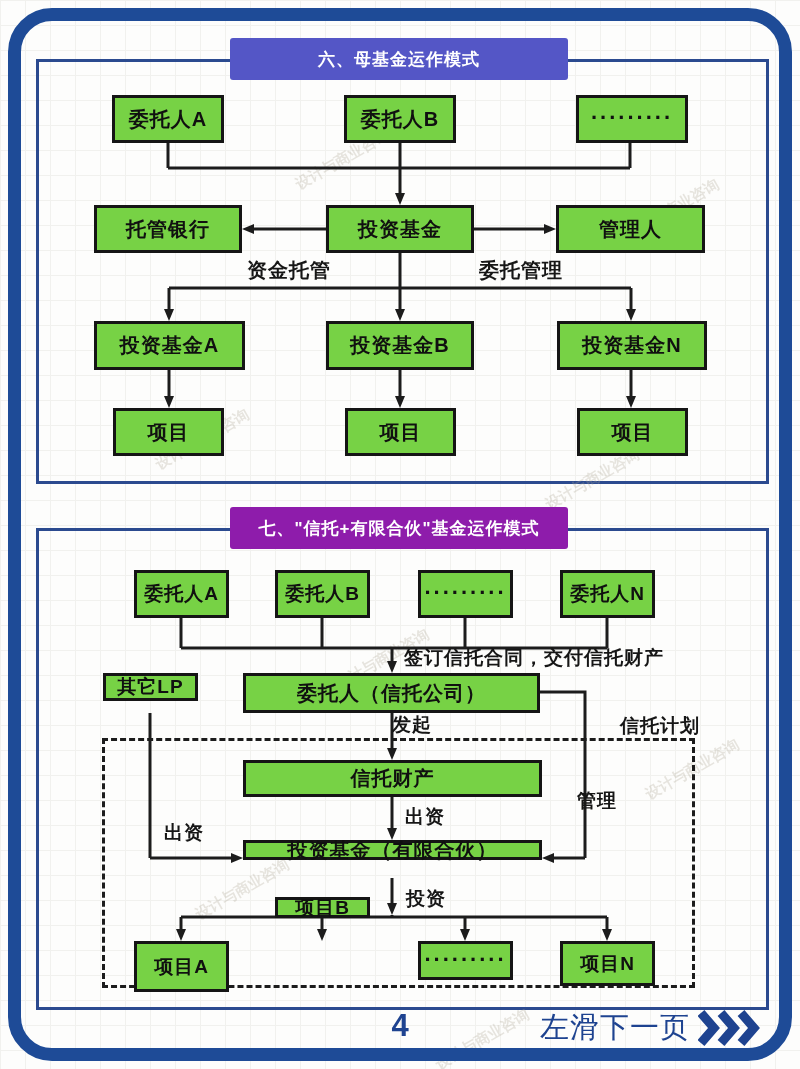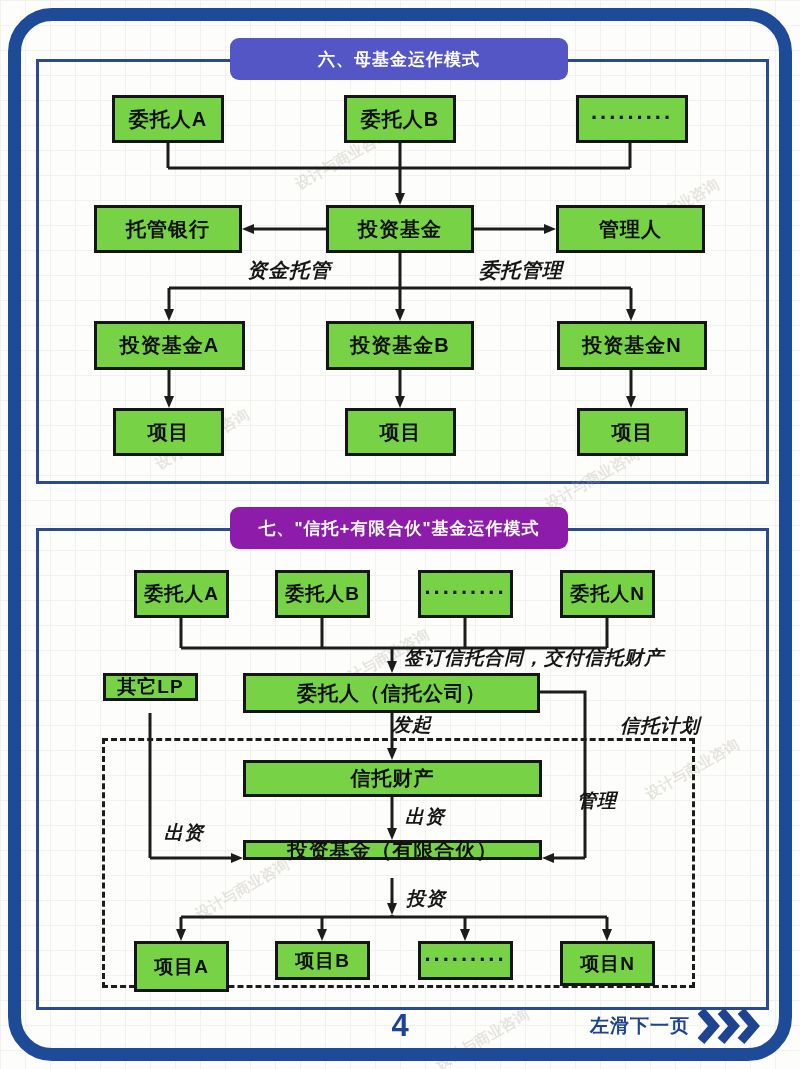--- a/index.html
+++ b/index.html
@@ -15,56 +15,56 @@
   .frame{
     position:absolute;inset:8px;border:13px solid #1e4b97;border-radius:44px;
     pointer-events:none;z-index:40;
   }
   .panel{
     position:absolute;border:3px solid #2b4a8f;background:transparent;z-index:1;
   }
   .panel1{left:36px;top:59px;width:727px;height:419px;}
   .panel2{left:36px;top:528px;width:727px;height:476px;}
   .banner{
-    position:absolute;left:230px;width:338px;height:42px;border-radius:9px;
+    position:absolute;left:230px;width:338px;height:42px;border-radius:3px;
     display:flex;align-items:center;justify-content:center;
     color:#ffffff;font-weight:bold;font-size:17px;letter-spacing:1px;z-index:6;
   }
   .banner1{top:38px;background:#5456c6;}
   .banner2{top:507px;background:#8e1cab;}
   .wires{position:absolute;left:0;top:0;z-index:3;}
   .node{
     position:absolute;background:#77d245;border:3px solid #151515;
     display:flex;align-items:center;justify-content:center;
     font-weight:bold;color:#101010;font-size:20px;letter-spacing:1px;
     box-sizing:border-box;z-index:5;white-space:nowrap;
   }
   .node.small{font-size:19px;}
   .node.dots{font-size:22px;font-weight:900;letter-spacing:3px;}
   .node.dots span{position:relative;top:-7px;}
   .lbl{
     position:absolute;transform:translate(-50%,-50%);
     font-weight:bold;color:#161616;font-size:20px;letter-spacing:1px;
-    white-space:nowrap;z-index:6;font-style:italic;
+    white-space:nowrap;z-index:6;
   }
   .lbl.start{transform:translate(0,-50%);font-size:19px;}
   .lbl.md{font-size:19px;}
   .dashed{
     position:absolute;left:102px;top:738px;width:593px;height:250px;
     border:3px dashed #1c1c1c;box-sizing:border-box;z-index:2;
   }
   .footer-page{
     position:absolute;left:368px;top:1008px;width:64px;text-align:center;
     font-size:31px;font-weight:bold;color:#1e4390;z-index:45;
   }
   .footer-next{
     position:absolute;right:40px;top:1008px;display:flex;align-items:center;gap:8px;
     color:#1e4390;z-index:45;cursor:pointer;
   }
-  .footer-next .txt{font-size:19px;font-weight:bold;letter-spacing:1px;}
+  .footer-next .txt{font-size:29px;font-weight:normal;letter-spacing:1px;}
   .wm{
     position:absolute;transform:rotate(-30deg);font-size:15px;font-weight:bold;
     color:#ada593;opacity:.28;z-index:2;white-space:nowrap;pointer-events:none;
   }
 </style>
 </head>
 <body>
 
 <div class="page">
 
@@ -161,21 +161,21 @@
   <div class="node" style="left:243px;top:760px;width:299px;height:37px">信托财产</div>
 
   <div class="lbl md" style="left:425px;top:817px">出资</div>
   <div class="lbl md" style="left:184px;top:833px">出资</div>
 
   <div class="node" style="left:243px;top:840px;width:299px;height:20px">投资基金（有限合伙）</div>
 
   <div class="lbl md" style="left:426px;top:899px">投资</div>
 
   <div class="node small" style="left:134px;top:941px;width:95px;height:51px">项目A</div>
-  <div class="node small" style="left:275px;top:941px;width:95px;height:39px">项目B</div>
+  <div class="node small" style="left:275px;top:897px;width:95px;height:21px">项目B</div>
   <div class="node dots" style="left:418px;top:941px;width:95px;height:39px">
       <span>.........</span>
     </div>
   <div class="node small" style="left:560px;top:941px;width:95px;height:45px">项目N</div>
 
   <div class="footer-page">4</div>
   <div class="footer-next">
     <span class="txt">左滑下一页</span>
     <svg width="62" height="36" viewBox="0 0 62 36">
       <g stroke="#1e4390" stroke-width="9" fill="none">

